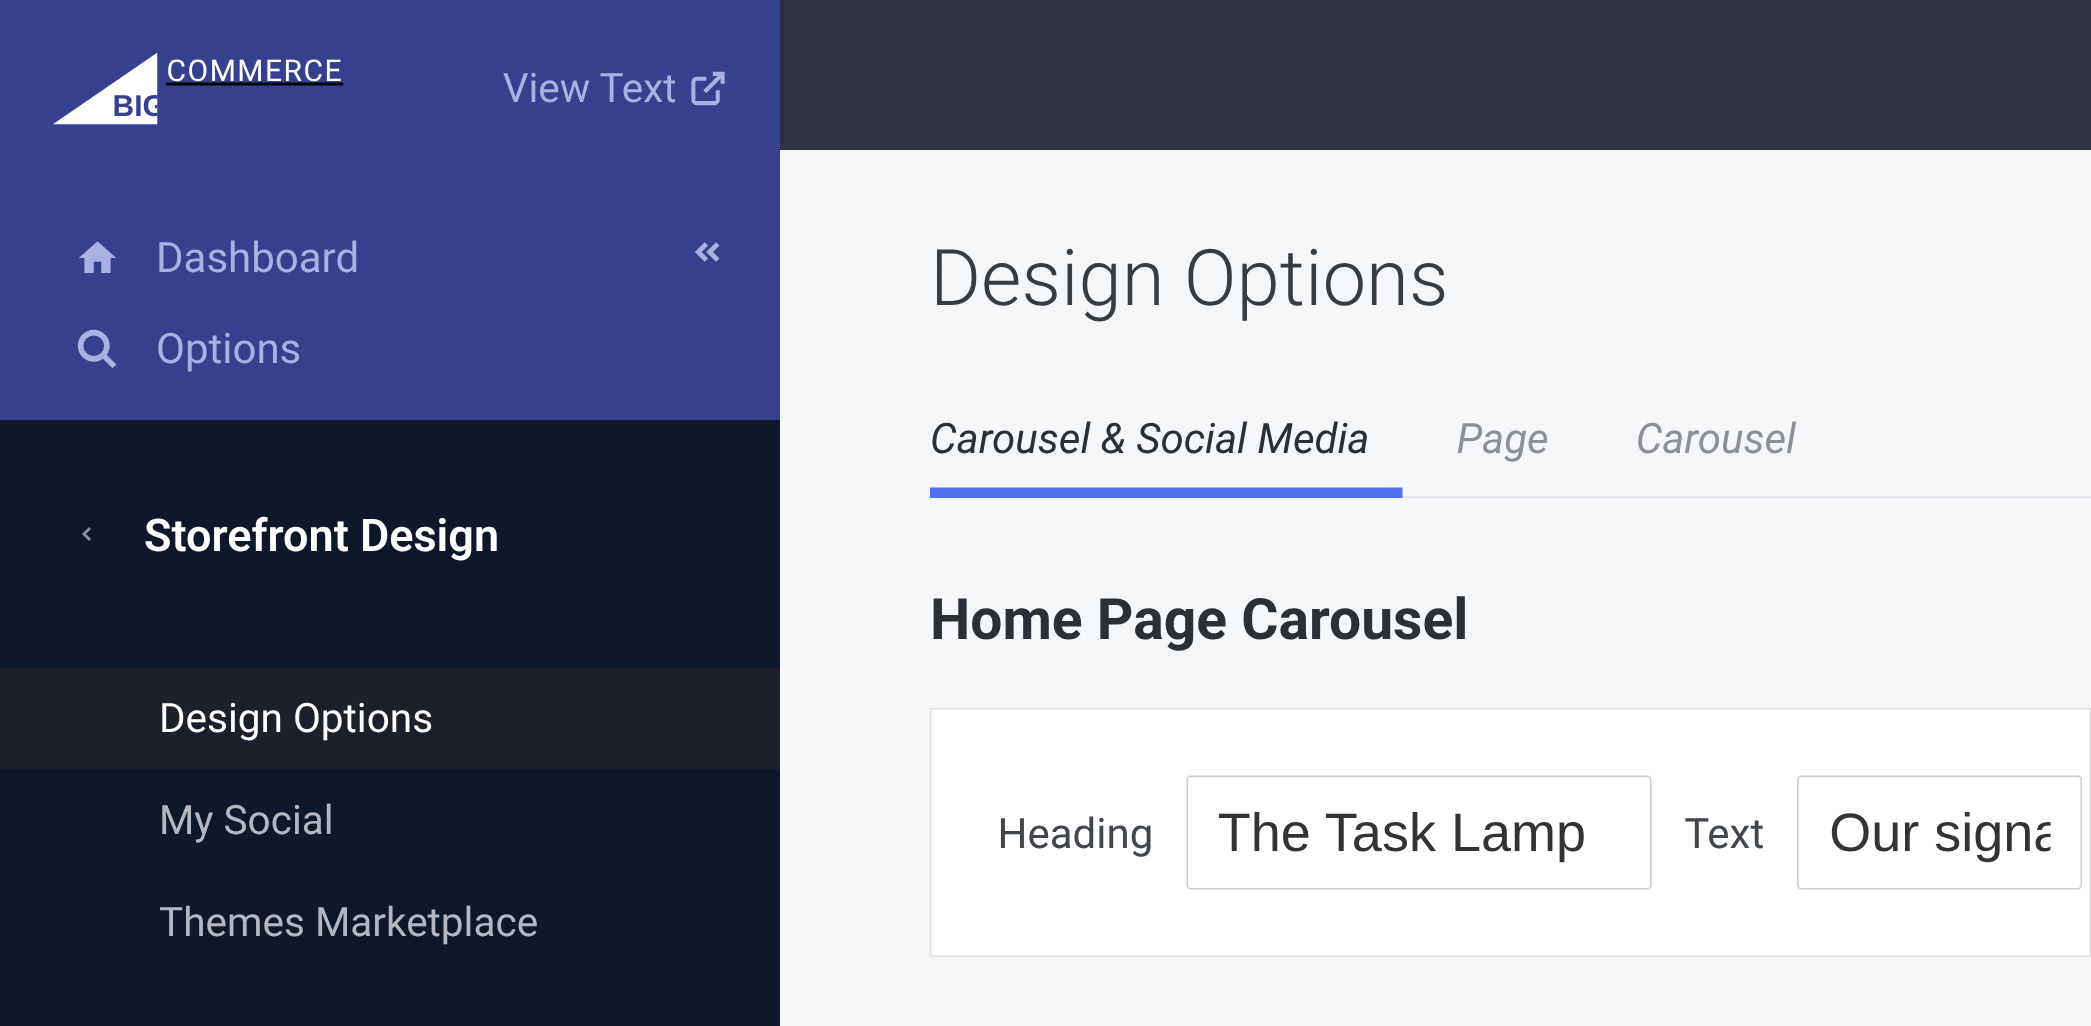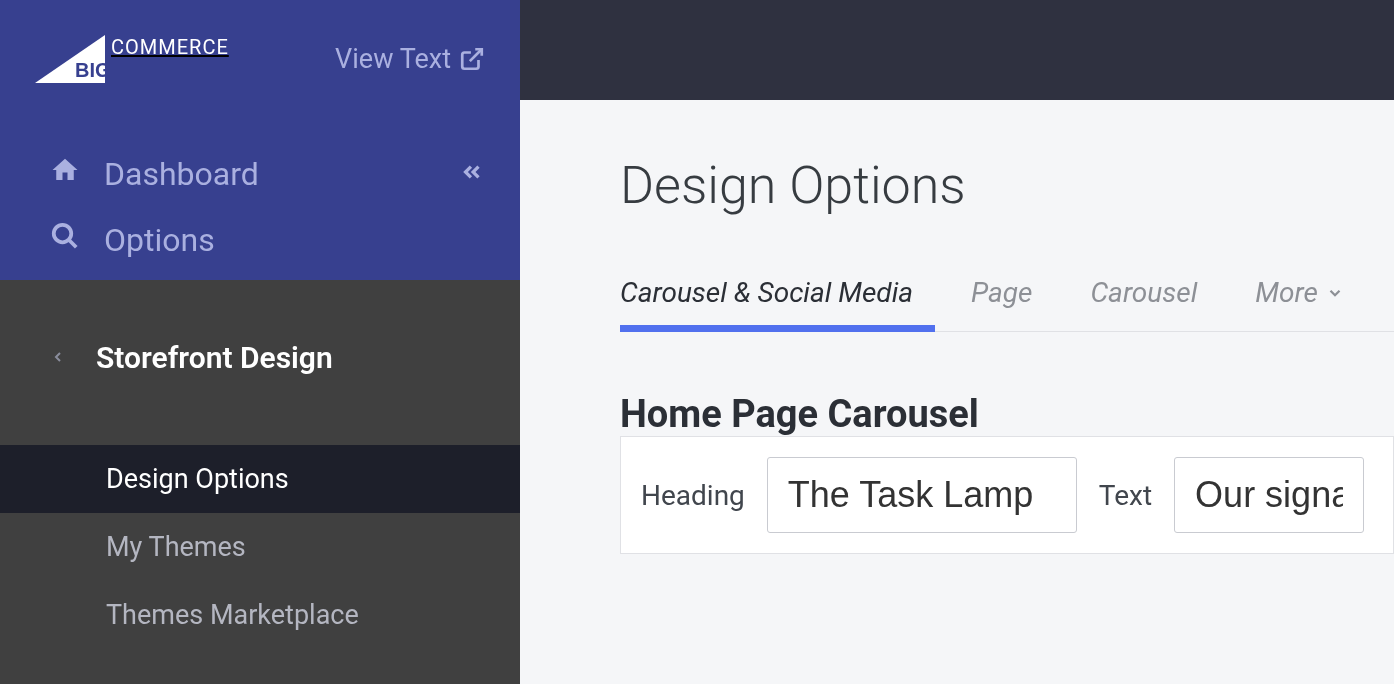--- a/index.html
+++ b/index.html
@@ -56,32 +56,33 @@
       display: flex;
       align-items: center;
       gap: 8px;
       cursor: pointer;
     }
     .nav-items {
       padding-top: 58px;
     }
     .nav-item {
       display: flex;
+      align-items: center;
       padding: 14px 35px 14px 50px;
       color: #aab0e0;
-      font-size: 32px;
+      font-size: 28px;
       gap: 24px;
       position: relative;
       cursor: pointer;
     }
     .nav-item .collapse {
       margin-left: auto;
     }
     .sidebar-bottom {
-      background: #404040;
+      background: #0f172a;
       flex: 1;
     }
     .section-header {
       display: flex;
       align-items: center;
       padding: 60px 35px 30px 50px;
       color: #fff;
       font-size: 30px;
       font-weight: 600;
       gap: 30px;
@@ -148,25 +149,26 @@
       bottom: -1px;
       left: 0;
       right: -22px;
       height: 7px;
       background: #5170ee;
     }
     .section-title {
       font-size: 38px;
       font-weight: 700;
       color: #2b2f36;
+      margin-bottom: 36px;
     }
     .form-card {
       background: #fff;
       border: 1px solid #e0e1e5;
-      padding: 20px;
+      padding: 44px;
       display: flex;
       align-items: center;
       gap: 22px;
     }
     .field-label {
       font-size: 28px;
       color: #41464d;
     }
     .field-input {
       border: 1px solid #c9cbd1;
@@ -238,21 +240,21 @@
           <polyline points="15 18 9 12 15 6"></polyline>
         </svg>
       </span>
       <span>Storefront Design</span>
     </div>
     <div class="sub-items">
       <div class="sub-item active">
         <span>Design Options</span>
       </div>
       <div class="sub-item">
-        <span>My Themes</span>
+        <span>My Social</span>
       </div>
       <div class="sub-item">
         <span>Themes Marketplace</span>
       </div>
     </div>
   </div>
 </div>
 
 <div class="main">
   <div class="topbar"></div>
@@ -261,26 +263,20 @@
     <div class="tabs">
       <div class="tab active">
         <span>Carousel &amp; Social Media</span>
       </div>
       <div class="tab">
         <span>Page</span>
       </div>
       <div class="tab">
         <span>Carousel</span>
       </div>
-      <div class="tab">
-        <span>More</span>
-        <svg width="18" height="18" viewBox="0 0 24 24" fill="none" stroke="#8d9096" stroke-width="3">
-          <polyline points="6 9 12 15 18 9"></polyline>
-        </svg>
-      </div>
     </div>
     <h2 class="section-title">Home Page Carousel</h2>
     <div class="form-card">
       <span class="field-label">Heading</span>
       <input class="field-input heading" value="The Task Lamp" style="">
       <span class="field-label">Text</span>
       <input class="field-input text" value="Our signature fi" style="">
     </div>
   </div>
 </div>

